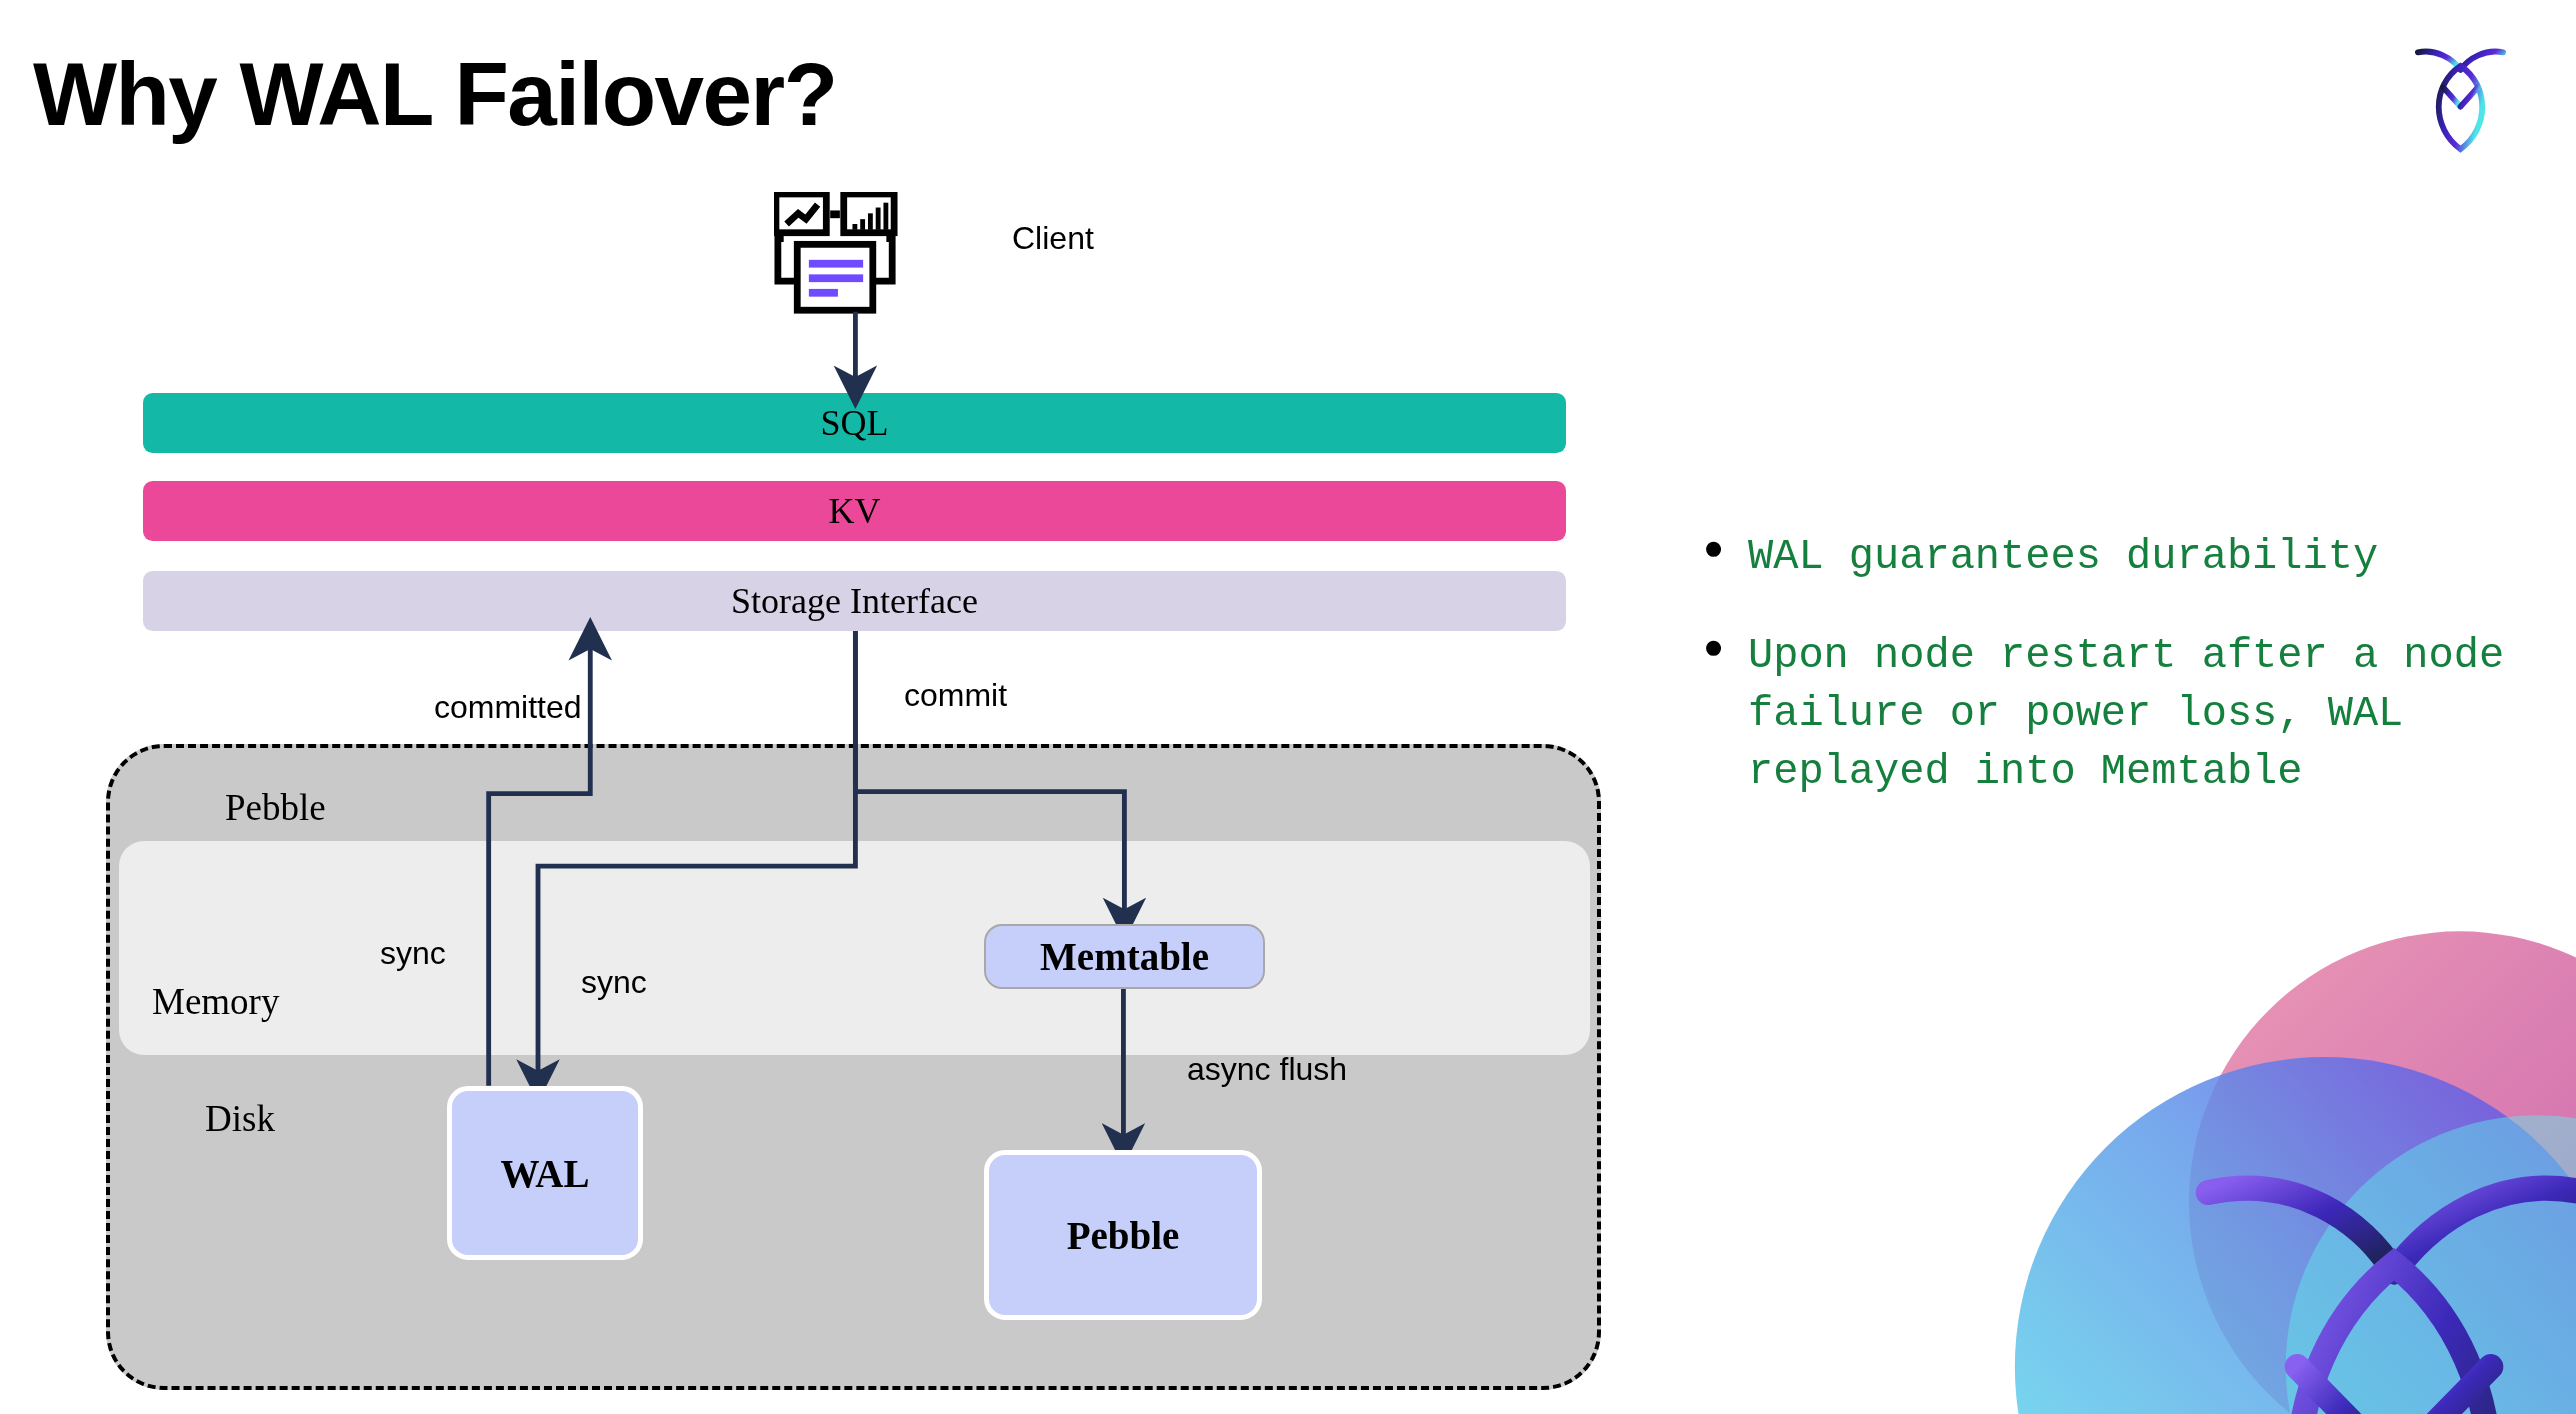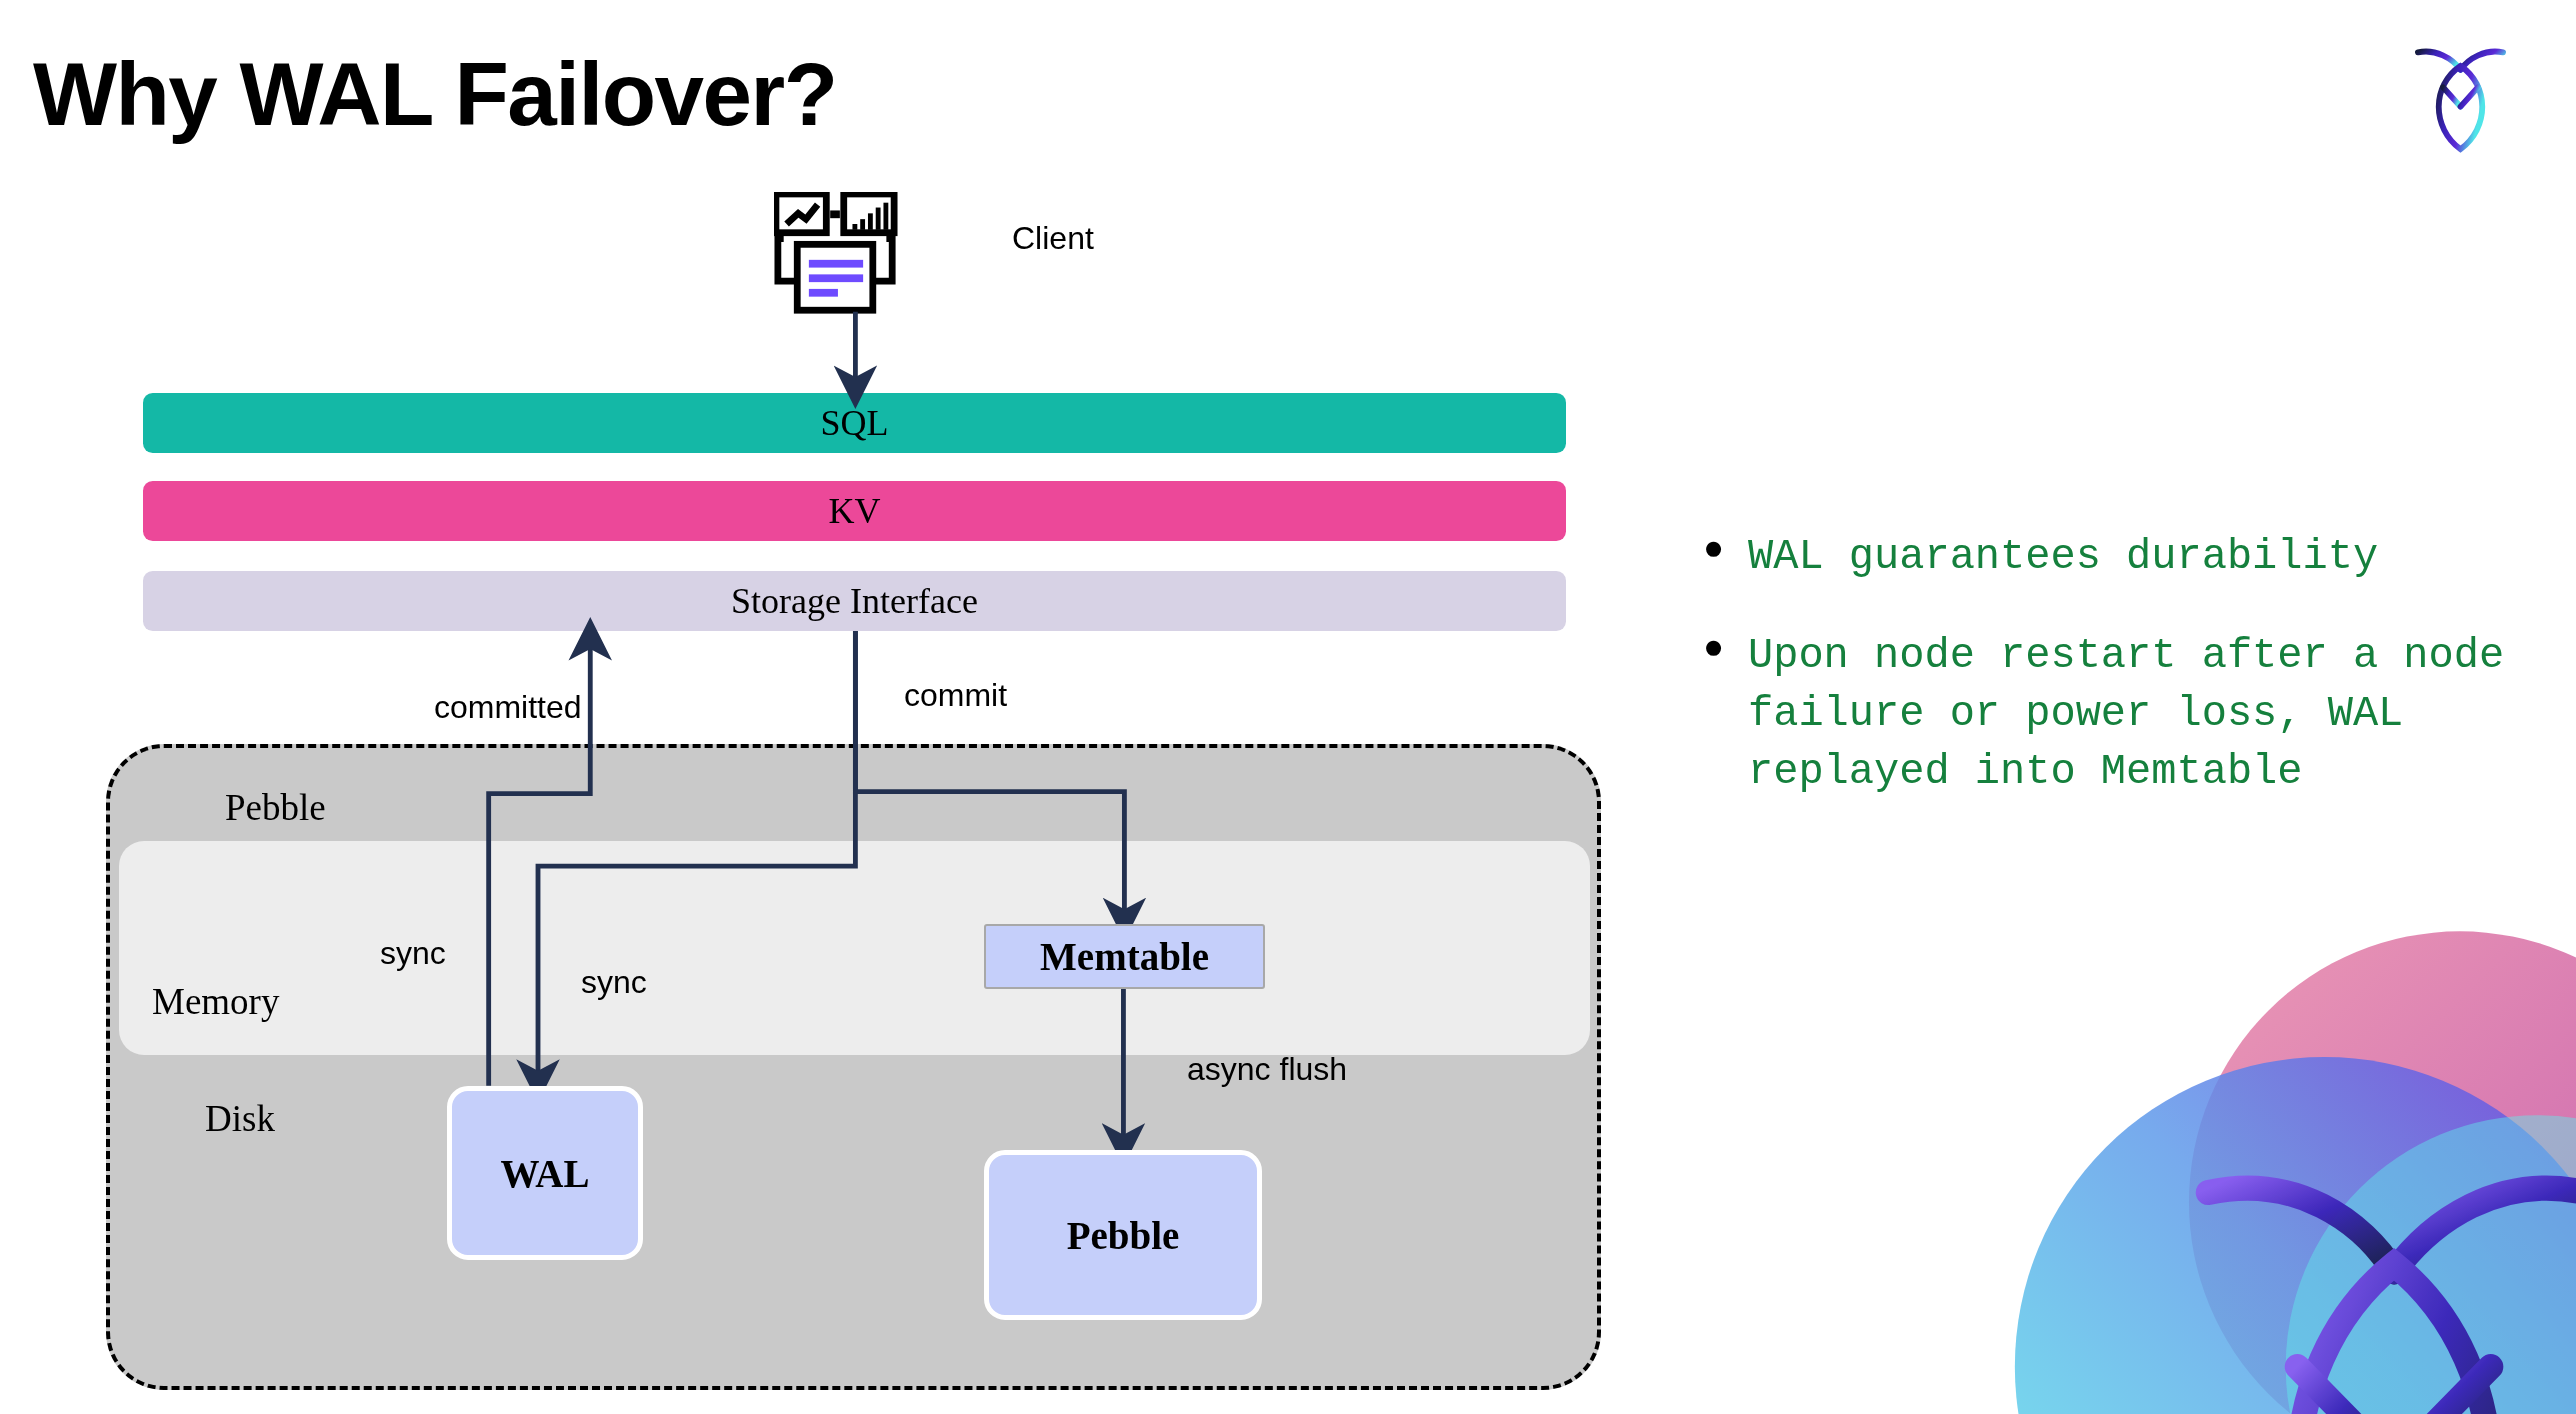--- a/index.html
+++ b/index.html
@@ -149,21 +149,21 @@
     background: #C5CFFA;
     font-family: "Liberation Serif", serif;
     font-weight: bold;
     color: #000;
     box-sizing: border-box;
   }
   #node-memtable {
     left: 984px; top: 924px;
     width: 281px; height: 65px;
     border: 2.9px solid #A8A8A8;
-    border-radius: 3px;
+    border-radius: 18px;
     font-size: 39px;
   }
   #node-wal {
     left: 447px; top: 1086px;
     width: 196px; height: 174px;
     border: 5.8px solid #ffffff;
     border-radius: 21px;
     font-size: 39px;
   }
   #node-sstable {

